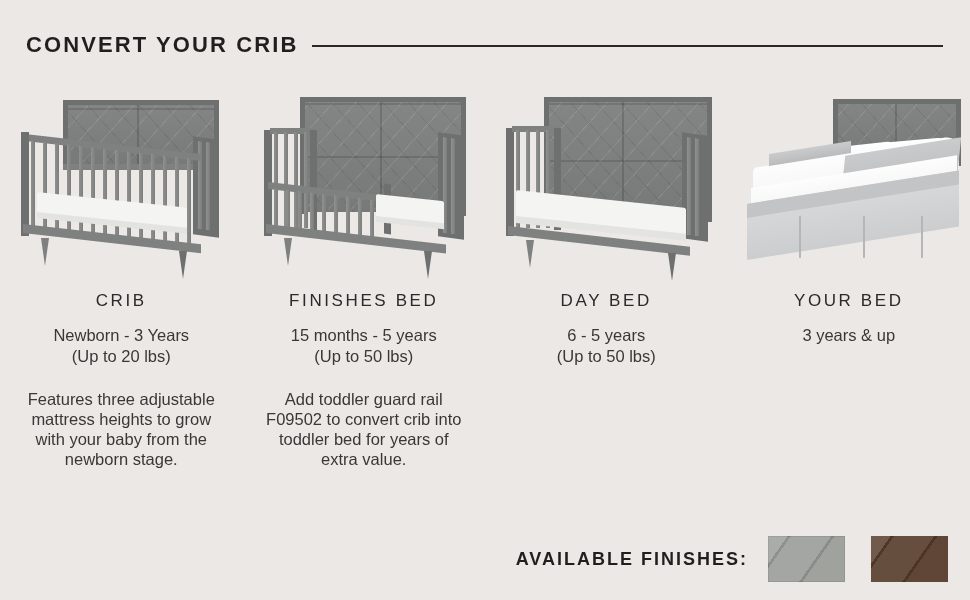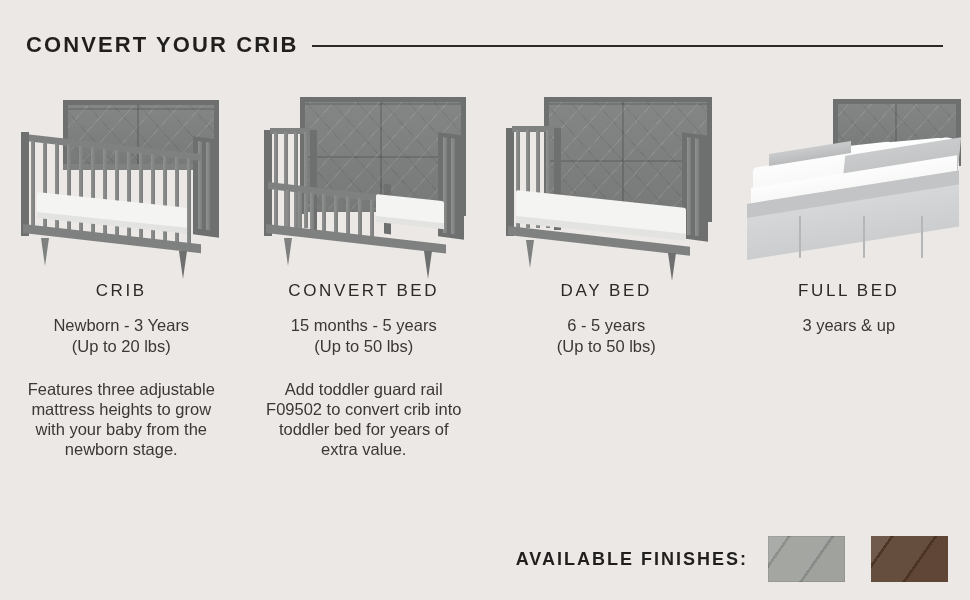--- a/index.html
+++ b/index.html
@@ -32,20 +32,21 @@
   
   .columns {
     position: absolute; left: 0; top: 96px; width: 970px;
     display: flex;
   }
   .col { width: 242.5px; display: flex; flex-direction: column; align-items: center; }
 
   .art { width: 228px; height: 185px; position: relative; }
 
   .col-title {
+    margin-top: 10px;
     font-size: 17px; letter-spacing: 2.6px; font-weight: 400;
     color: #2b2a28; text-align: center;
     font-family: "Liberation Sans", sans-serif;
   }
   .col-age {
     margin-top: 14px;
     font-size: 16.5px; line-height: 21px; text-align: center;
     color: #3a3836; font-weight: 300;
     font-family: "Liberation Sans", sans-serif;
   }
@@ -239,21 +240,21 @@
 
         <div class="f mattress" style="left:126px; top:98px; width:68px; height:26px; transform:skewY(6deg); transform-origin:left center; border-radius:2px;"></div>
         <div class="f mattress-sh" style="left:126px; top:120px; width:68px; height:6px; transform:skewY(6deg); transform-origin:left center;"></div>
 
         <div class="f wood" style="left:16px; top:128px; width:180px; height:9px; transform:skewY(6.5deg); transform-origin:left center;"></div>
 
         <div class="leg" style="left:34px; top:142px; border-top:28px solid #7e8180;"></div>
         <div class="leg" style="left:174px; top:155px; border-top:28px solid #6d706f;"></div>
       </div>
 
-      <div class="col-title">CONVERT BED</div>
+      <div class="col-title">FINISHES BED</div>
       <div class="col-age" style="white-space:pre-line">15 months - 5 years
 (Up to 50 lbs)</div>
       <div class="col-desc">Add toddler guard rail F09502 to convert crib into toddler bed for years of extra value.</div>
     </div>
 
     <div class="col">
       <div class="art">
         <div class="hb f" style="left:54px; top:4px; width:164px; height:118px;">
           <div class="diag"></div>
             <div class="diag2"></div>
@@ -319,21 +320,21 @@
 
         <div class="f sheet" style="left:16px; top:92px; width:206px; height:34px; transform:skewY(-9deg); transform-origin:left center;"></div>
 
         <div class="f bedskirt" style="left:12px; top:108px; width:212px; height:56px; transform:skewY(-9deg); transform-origin:left center;"></div>
         <div class="f" style="left:12px; top:108px; width:212px; height:14px; background:#c2c4c5; transform:skewY(-9deg); transform-origin:left center;"></div>
         <div class="f" style="left:64px; top:120px; width:2px; height:42px; background:#b4b6b7; transform:skewY(-9deg); transform-origin:left center;"></div>
         <div class="f" style="left:128px; top:120px; width:2px; height:42px; background:#b4b6b7; transform:skewY(-9deg); transform-origin:left center;"></div>
         <div class="f" style="left:186px; top:120px; width:2px; height:42px; background:#b4b6b7; transform:skewY(-9deg); transform-origin:left center;"></div>
       </div>
 
-      <div class="col-title">FULL BED</div>
+      <div class="col-title">YOUR BED</div>
       <div class="col-age" style="white-space:pre-line">3 years &amp; up</div>
     </div>
 
   </div>
 
   <div class="footer">
     <div class="finishes-label">AVAILABLE FINISHES:</div>
     <div class="swatches">
       <div class="swatch swatch-gray"></div>
       <div class="swatch swatch-brown"></div>

